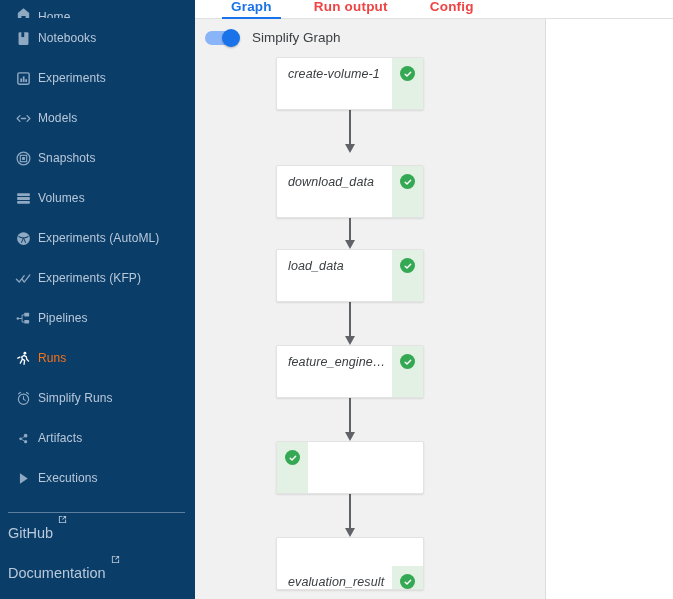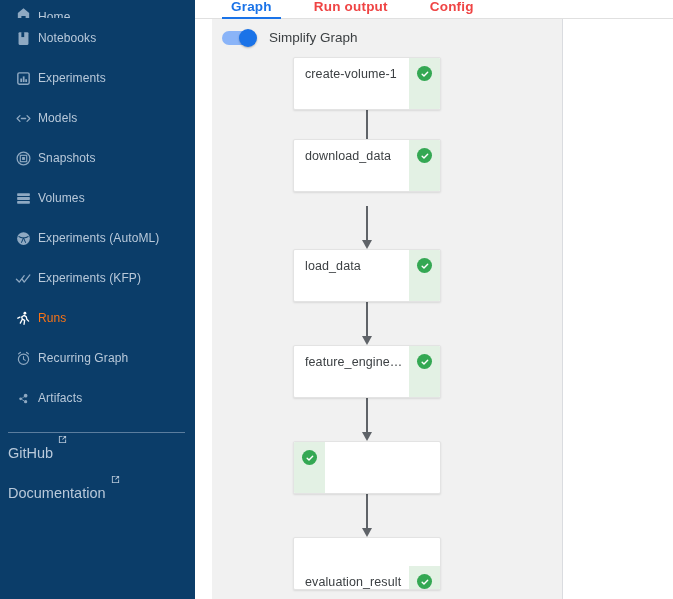--- a/index.html
+++ b/index.html
@@ -93,21 +93,20 @@
     position: absolute; left: 0; right: 0; bottom: 0;
     height: 2px; background: #1a73e8;
   }
   .tab + .tab { margin-left: 24px; }
 
   .graph-pane {
     flex: 1 1 auto;
     position: relative;
     background: #fef9c3;
     display: flex;
-    margin-left: 17px;
   }
   .canvas {
     width: 351px;
     background: #f1f1f1;
     border-right: 1px solid #dadce0;
     position: relative;
     flex: 0 0 351px;
     overflow: hidden;
   }
   .canvas-rest { flex: 1 1 auto; background: #ffffff; }
@@ -147,20 +146,21 @@
     position: absolute;
     left: 81px;
     width: 148px; height: 53px;
     background: #ffffff;
     border: 1px solid #e3e3e3;
     border-radius: 2px;
     box-shadow: 0 1px 2px rgba(0,0,0,.10);
     display: flex;
     cursor: pointer;
     overflow: hidden;
+    font-style: italic;
   }
   .node-body {
     flex: 1 1 auto;
     padding: 9px 0 0 11px;
     min-width: 0;
   }
   .node-label {
     font-size: 12.5px;
     color: #3c4043;
     white-space: nowrap;
@@ -273,49 +273,68 @@
           <span class="nav-label">Experiments (AutoML)</span>
         </div>
         <div class="nav-item">
           <span class="nav-icon">
             <svg width="17" height="17" viewBox="0 0 24 24" fill="none">
               <path d="M2 13l4 4 7-9M10 13l3 4 8-10" stroke="currentColor" stroke-width="1.8" stroke-linecap="round" stroke-linejoin="round"></path>
             </svg>
           </span>
           <span class="nav-label">Experiments (KFP)</span>
         </div>
+        <div class="nav-item">
+          <span class="nav-icon">
+            <svg width="17" height="17" viewBox="0 0 24 24" fill="none">
+              <circle cx="4" cy="12" r="1.8" fill="currentColor"></circle>
+              <rect x="13" y="4" width="7" height="5" rx="1" fill="currentColor"></rect>
+              <rect x="13" y="14" width="7" height="5" rx="1" fill="currentColor"></rect>
+              <path d="M6 12h4V7h3M6 12h4v5h3" stroke="currentColor" stroke-width="1.3" fill="none"></path>
+            </svg>
+          </span>
+          <span class="nav-label">Pipelines</span>
+        </div>
         <div class="nav-item active">
           <span class="nav-icon">
             <svg width="17" height="17" viewBox="0 0 24 24" fill="none">
               <circle cx="14" cy="4.5" r="2" fill="currentColor"></circle>
               <path d="M13 7.5l-3.5 2.3.8 3.2-2.8 5.5M13 7.5l3 2.2.6 3.4 2.6 2.6M10.3 12.9l3.3 1.6-.8 5.6M7 10l-3 1.6" stroke="currentColor" stroke-width="1.9" stroke-linecap="round" fill="none"></path>
             </svg>
           </span>
           <span class="nav-label">Runs</span>
         </div>
         <div class="nav-item">
           <span class="nav-icon">
             <svg width="17" height="17" viewBox="0 0 24 24" fill="none">
               <circle cx="12" cy="13" r="7.2" stroke="currentColor" stroke-width="1.7"></circle>
               <path d="M12 9.3V13l2.6 1.6" stroke="currentColor" stroke-width="1.5" stroke-linecap="round"></path>
               <path d="M5 5.5L7.6 3.4M19 5.5L16.4 3.4" stroke="currentColor" stroke-width="1.7" stroke-linecap="round"></path>
             </svg>
           </span>
-          <span class="nav-label">Recurring Graph</span>
+          <span class="nav-label">Simplify Runs</span>
         </div>
         <div class="nav-item">
           <span class="nav-icon">
             <svg width="17" height="17" viewBox="0 0 24 24" fill="none">
               <circle cx="15" cy="8" r="2.6" fill="currentColor"></circle>
               <circle cx="8" cy="12.5" r="2" fill="currentColor"></circle>
               <circle cx="15" cy="16.5" r="2.3" fill="currentColor"></circle>
               <path d="M10 12l3-3M10 13.5l3 2" stroke="currentColor" stroke-width="1.2"></path>
             </svg>
           </span>
           <span class="nav-label">Artifacts</span>
+        </div>
+        <div class="nav-item">
+          <span class="nav-icon">
+            <svg width="17" height="17" viewBox="0 0 24 24" fill="none">
+              <path d="M7 4.5l11 7.5-11 7.5z" fill="currentColor"></path>
+            </svg>
+          </span>
+          <span class="nav-label">Executions</span>
         </div>
       </div>
 
     <div class="sidebar-divider"></div>
 
     <div class="footer-link">
       <span>GitHub</span>
       <span class="ext-icon">
         <svg width="9" height="9" viewBox="0 0 10 10">
             <path d="M1 1h4v1H2v6h6V5h1v4H1z" fill="#b9c9da"></path>
@@ -374,21 +393,21 @@
                 <div class="node-label">create-volume-1</div>
               </div>
               <div class="node-status">
                 <span class="check">
                   <svg width="10" height="10" viewBox="0 0 12 12">
                     <path d="M2.6 6.2l2.2 2.2 4.4-4.6" stroke="#ffffff" stroke-width="1.7" fill="none" stroke-linecap="round" stroke-linejoin="round"></path>
                   </svg>
                 </span>
               </div>
             </div>
-            <div class="node" style="top: 120px;">
+            <div class="node" style="top: 146px;">
               <div class="node-body">
                 <div class="node-label">download_data</div>
               </div>
               <div class="node-status">
                 <span class="check">
                   <svg width="10" height="10" viewBox="0 0 12 12">
                     <path d="M2.6 6.2l2.2 2.2 4.4-4.6" stroke="#ffffff" stroke-width="1.7" fill="none" stroke-linecap="round" stroke-linejoin="round"></path>
                   </svg>
                 </span>
               </div>

